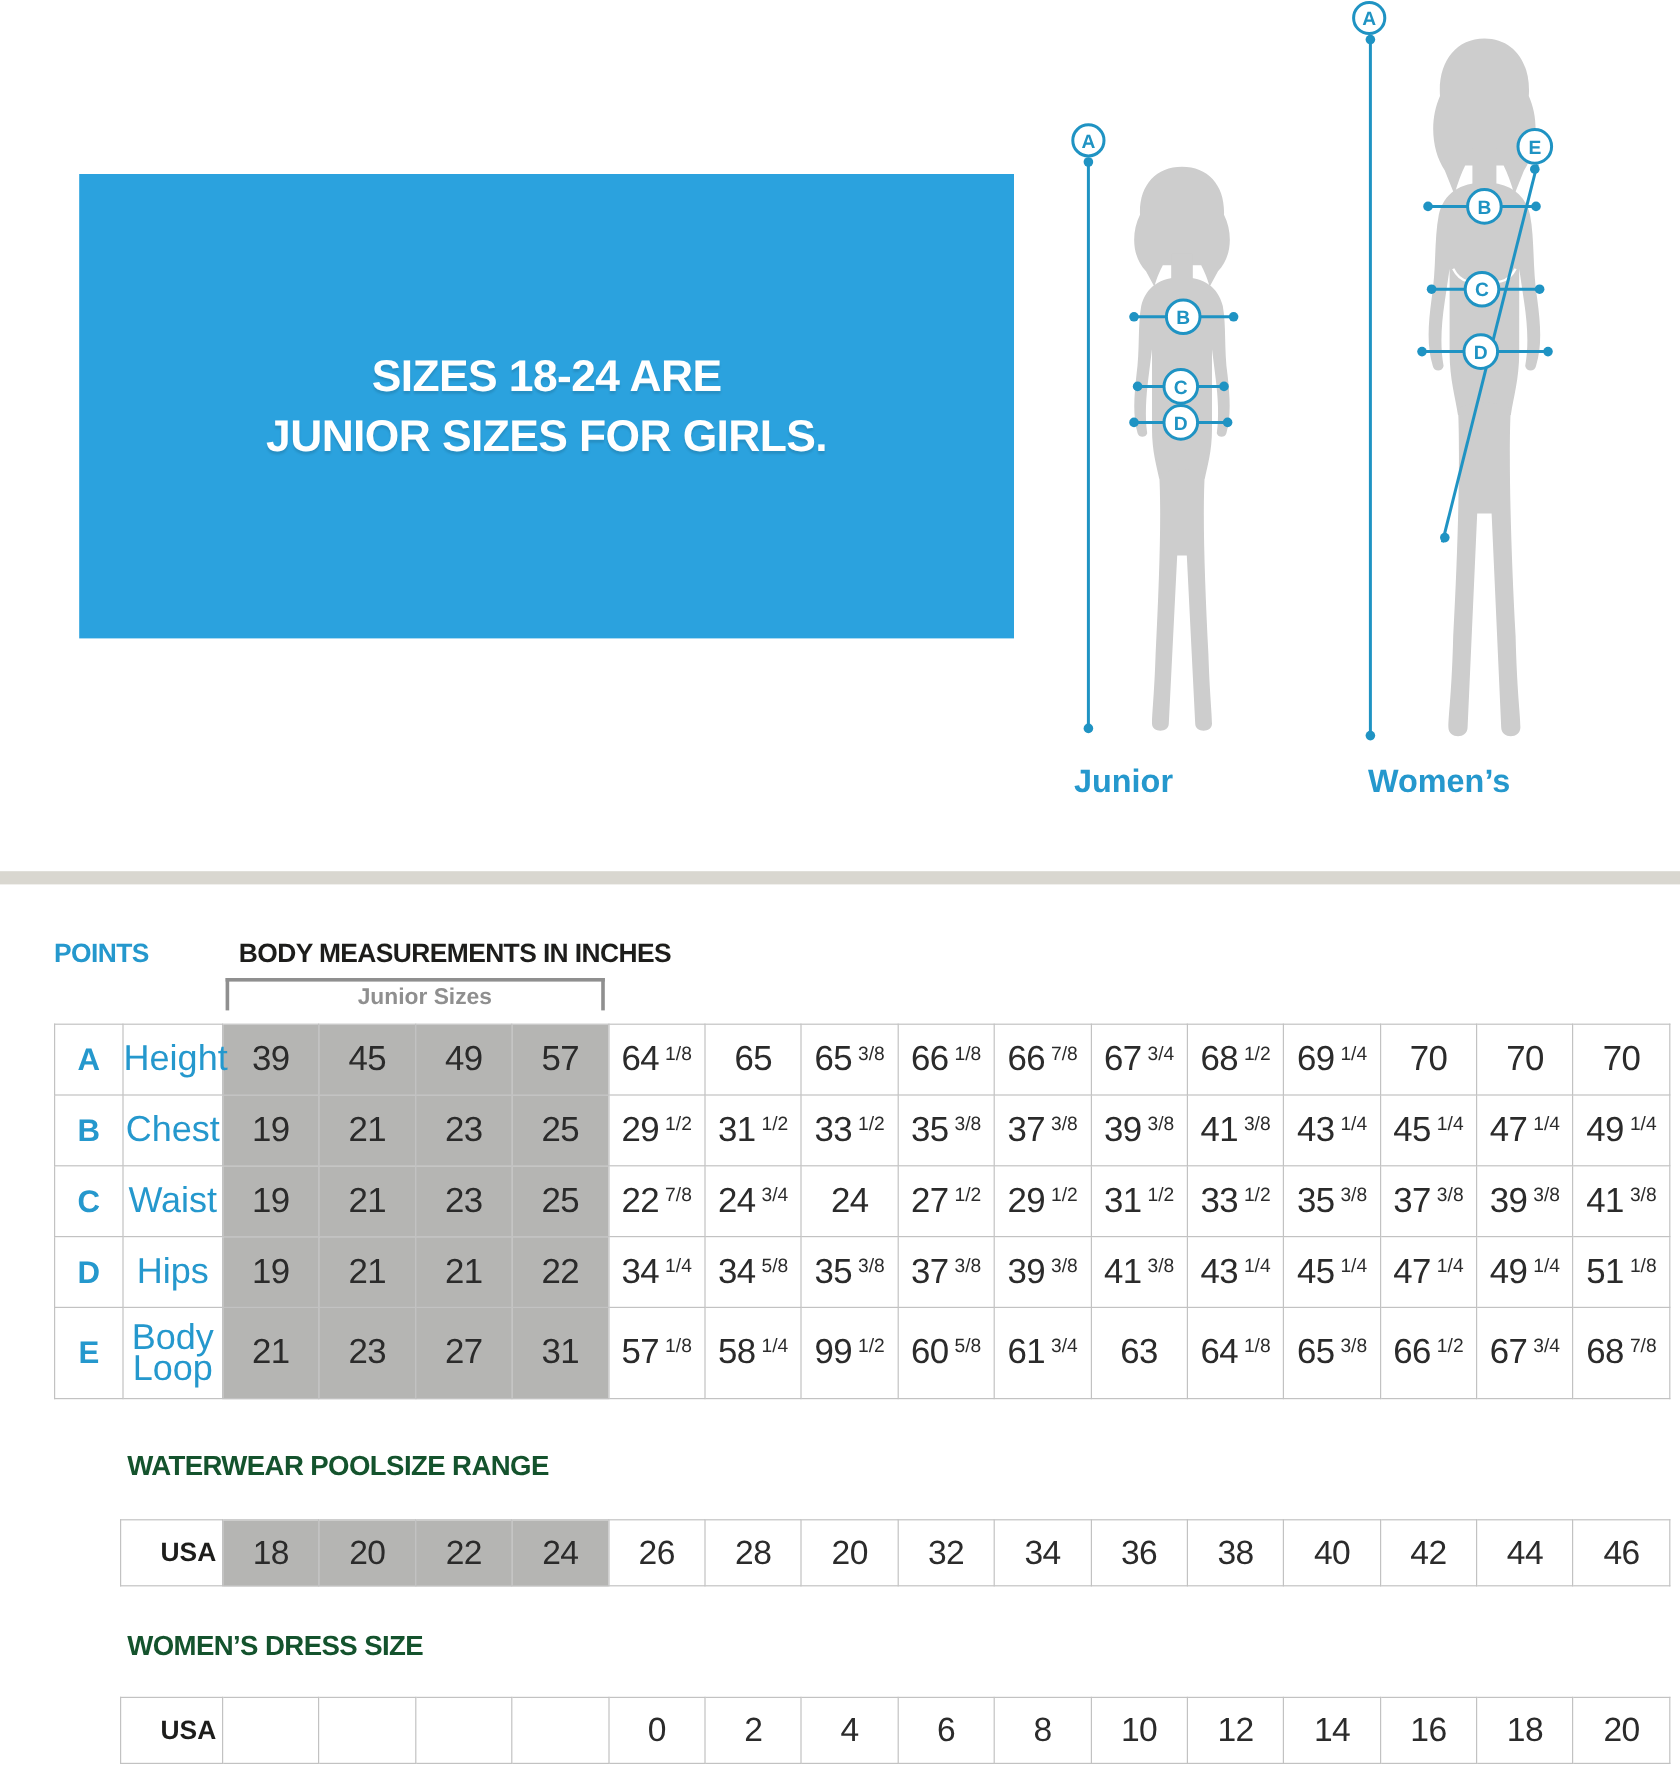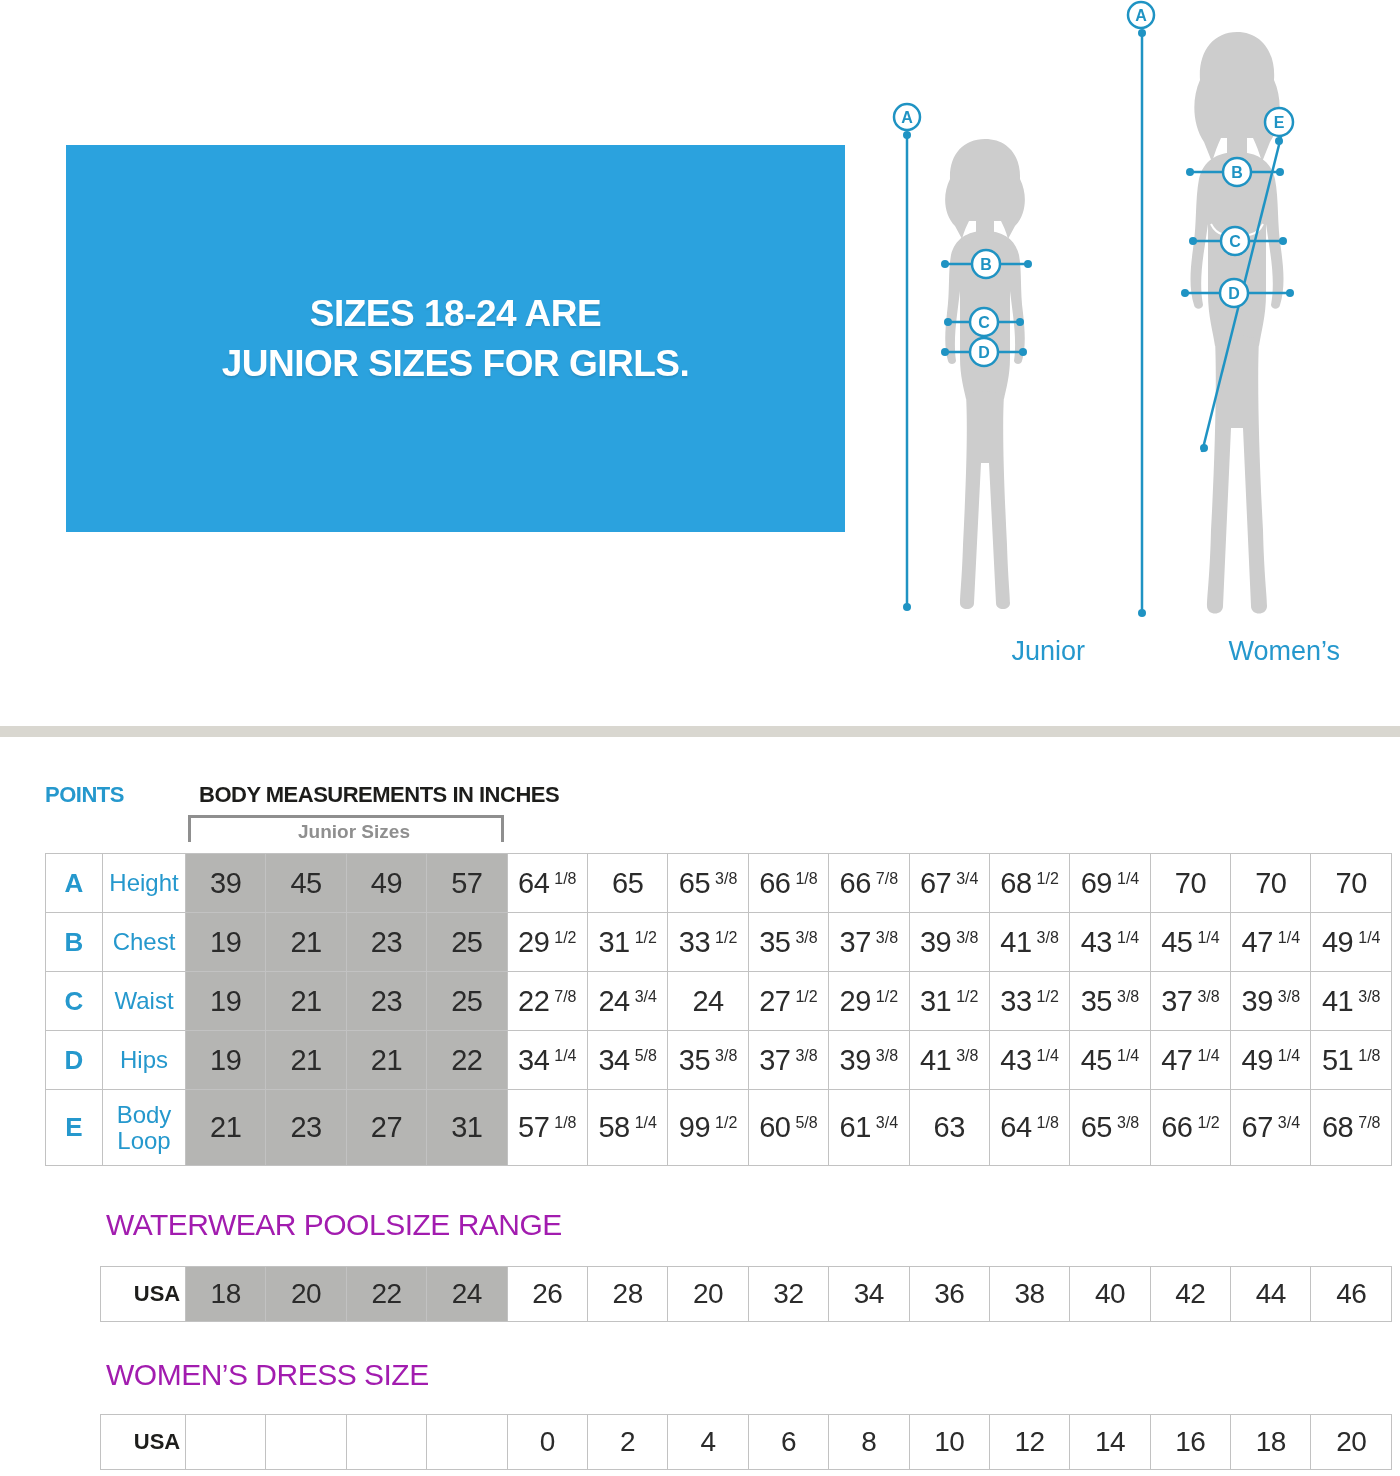--- a/index.html
+++ b/index.html
@@ -27,21 +27,21 @@
   
   .sil{position:absolute;}
   .sil path,.sil rect{fill:var(--silhouette-gray);}
   .sil .bust{fill:none;stroke:#fff;stroke-width:2;}
   .overlay{position:absolute;}
   .overlay line{stroke:var(--figure-blue);stroke-width:2.5;}
   .overlay .dot{fill:var(--figure-blue);}
   .overlay .ring{fill:#fff;stroke:var(--figure-blue);stroke-width:2.5;}
   .overlay text{font-family:"Liberation Sans",sans-serif;font-size:16px;font-weight:700;
     fill:var(--figure-blue);text-anchor:middle;}
-  .fig-label{position:absolute;color:var(--accent-blue);font-size:27px;text-align:right;}
+  .fig-label{position:absolute;color:var(--accent-blue);font-size:27px;text-align:left;font-weight:bold;}
 
   
   .divider{position:absolute;left:0;top:726px;width:1400px;height:11px;background:var(--divider-gray);}
 
   
   .points-h{position:absolute;left:45px;top:782px;font-size:22px;font-weight:800;
     color:var(--accent-blue);letter-spacing:-0.5px;}
   .bm-title{position:absolute;left:186px;top:782px;font-size:22px;font-weight:800;
     color:#1d1d1b;letter-spacing:-0.5px;margin-left:13px;}
   .bracket{position:absolute;left:188px;top:815px;width:316px;height:27px;
@@ -49,28 +49,28 @@
     border-right:3px solid var(--bracket-gray);text-align:center;}
   .bracket span{display:inline-block;margin-top:3px;font-size:19px;font-weight:700;color:var(--bracket-gray);margin-left:16px;}
 
   
   table{border-collapse:collapse;table-layout:fixed;position:absolute;background:#fff;}
   td{border:1px solid #c2c2c2;text-align:center;vertical-align:middle;}
   .mt{left:45px;top:853px;width:1347px;}
   .mt tr{height:59px;}
   .mt tr.tall{height:76px;}
   .mt td.pt{color:var(--accent-blue);font-weight:700;font-size:26px;}
-  .mt td.lbl{color:var(--accent-blue);font-size:24px;line-height:26px;}
+  .mt td.lbl{color:var(--accent-blue);font-size:30px;line-height:26px;}
   td.val{font-size:29px;color:var(--ink);}
   td.jr{background:var(--cell-gray);}
   .wn{letter-spacing:-0.5px;}
   .fr{font-size:16px;position:relative;top:-9px;margin-left:5px;letter-spacing:0;}
 
   
-  .sec-title{position:absolute;left:106px;font-size:30px;font-weight:400;color:#a21caf;letter-spacing:-0.5px;}
+  .sec-title{position:absolute;left:106px;font-size:23px;font-weight:700;color:#14532d;letter-spacing:-0.5px;}
   .usa{left:100px;width:1292px;}
   .usa tr{height:55px;}
   .usa td.rowlabel{font-size:22px;font-weight:700;color:#1d1d1b;padding-left:28px;}
   .usa td.val{font-size:28px;}
 </style>
 </head>
 <body>
 
 <div class="page">
 

